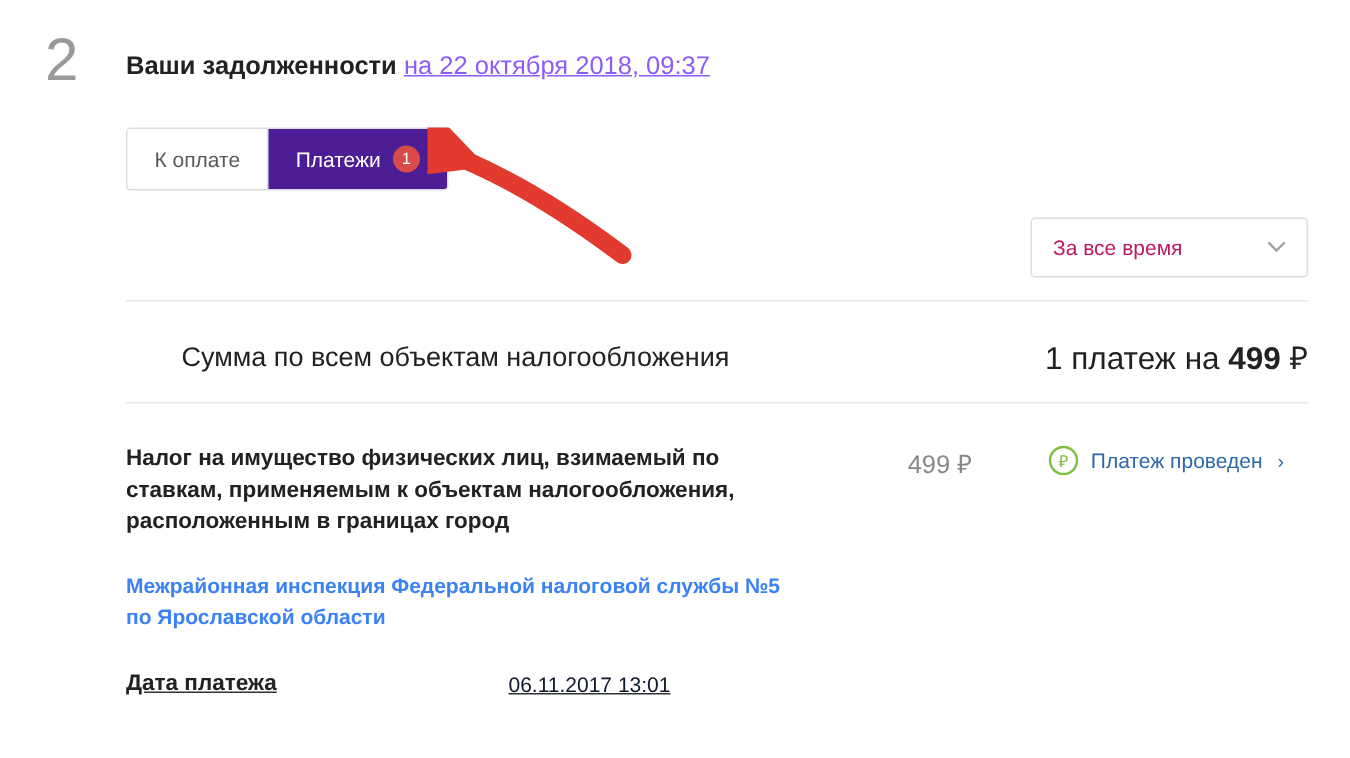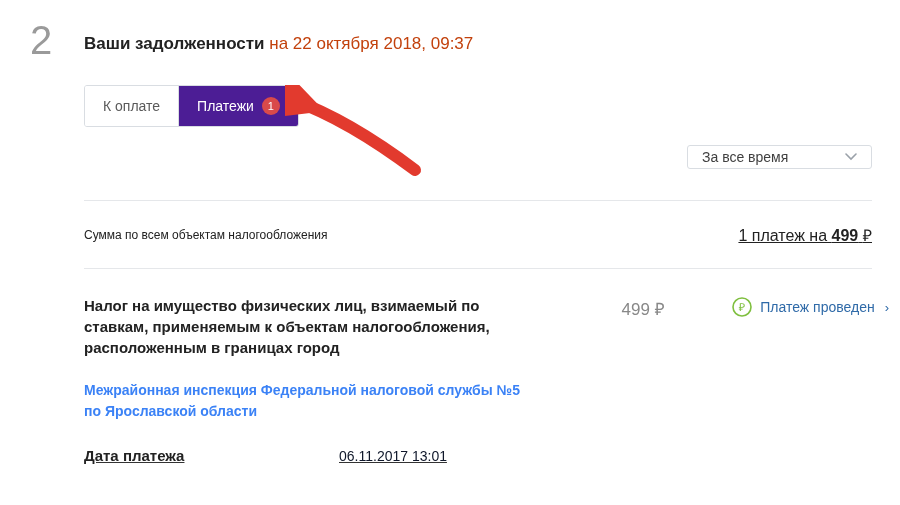--- a/index.html
+++ b/index.html
@@ -27,21 +27,22 @@
     position: absolute;
     left: 84px;
     top: 34px;
     font-size: 17px;
   }
   .title-main {
     color: #222;
     font-weight: 700;
   }
   .title-date {
-    color: #c2410c;
+    color: #8b5cf6;
+    text-decoration: underline;
   }
   .tabs {
     position: absolute;
     left: 84px;
     top: 85px;
     display: flex;
     border: 1px solid #d9dde2;
     border-radius: 3px;
     overflow: hidden;
     height: 40px;
@@ -78,30 +79,30 @@
     position: absolute;
     left: 285px;
     top: 85px;
     pointer-events: none;
   }
   .timefilter {
     position: absolute;
     right: 28px;
     top: 145px;
     width: 185px;
-    height: 24px;
+    height: 40px;
     border: 1px solid #d9dde2;
     border-radius: 3px;
     display: flex;
     align-items: center;
     justify-content: space-between;
     padding: 0 14px;
     box-sizing: border-box;
     font-size: 14px;
-    color: #404040;
+    color: #be185d;
     cursor: pointer;
     background: #fff;
   }
   .timefilter svg { flex: none; }
   .hr {
     position: absolute;
     left: 84px;
     right: 28px;
     border-top: 1px solid #e5e7ea;
   }
@@ -110,33 +111,33 @@
   .summary-row {
     position: absolute;
     left: 84px;
     right: 28px;
     top: 224px;
     display: flex;
     justify-content: space-between;
     align-items: center;
   }
   .summary-left {
-    font-size: 12px;
-    color: #222;
+    font-size: 18px;
+    color: #222;
+    margin-left: 37px;
   }
   .summary-right {
-    font-size: 16px;
-    color: #222;
-    text-decoration: underline;
+    font-size: 21px;
+    color: #222;
   }
   .summary-right .num { font-weight: 600; }
   .item {
     position: absolute;
     left: 84px;
-    right: 11px;
+    right: 44px;
     top: 295px;
   }
   .item-row1 {
     display: flex;
     justify-content: space-between;
     align-items: flex-start;
   }
   .item-title {
     font-size: 15px;
     font-weight: 700;

